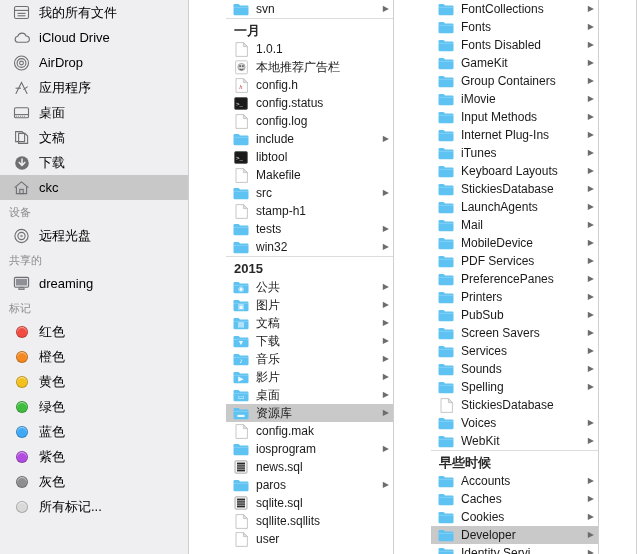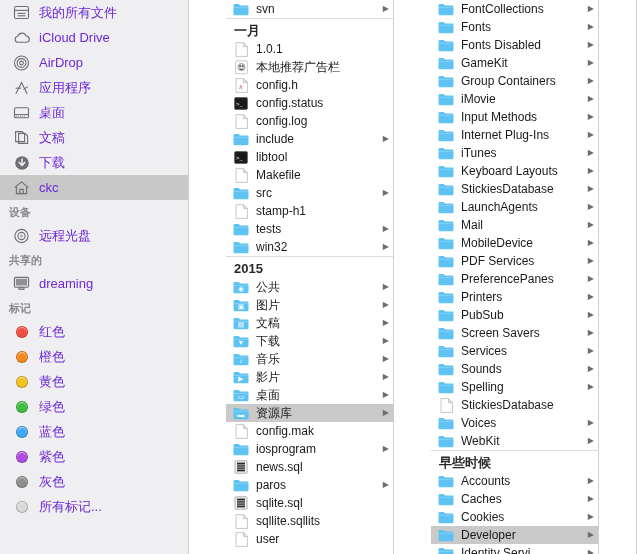--- a/index.html
+++ b/index.html
@@ -24,38 +24,38 @@
     border-right:1px solid #cfcfcf;
     overflow:hidden;
     padding-top:0px;
   }
   .sb-row {
     display:flex;
     align-items:center;
     height:25px;
     padding-left:12px;
     font-size:13px;
-    color:#6d28d9;
+    color:#000000;
     white-space:nowrap;
   }
   .sb-row.selected { background:#c8c8c8; }
   .sb-ico {
     width:19px; height:17px;
     margin-right:8px;
     flex:0 0 19px;
     display:flex; align-items:center; justify-content:center;
   }
   .sb-ico svg { display:block; }
   .sb-head {
     font-size:11px;
     color:#8a8a8e;
     padding:8px 0 3px 9px;
     height:23px;
     display:flex; align-items:flex-end;
-    font-weight:bold;
+    font-weight:normal;
   }
   .tagdot {
     width:12px; height:12px; border-radius:50%;
     display:block;
     border:1px solid rgba(0,0,0,0.22);
     box-shadow:inset 0 1px 1px rgba(255,255,255,0.55);
   }
 
   
   .col {

